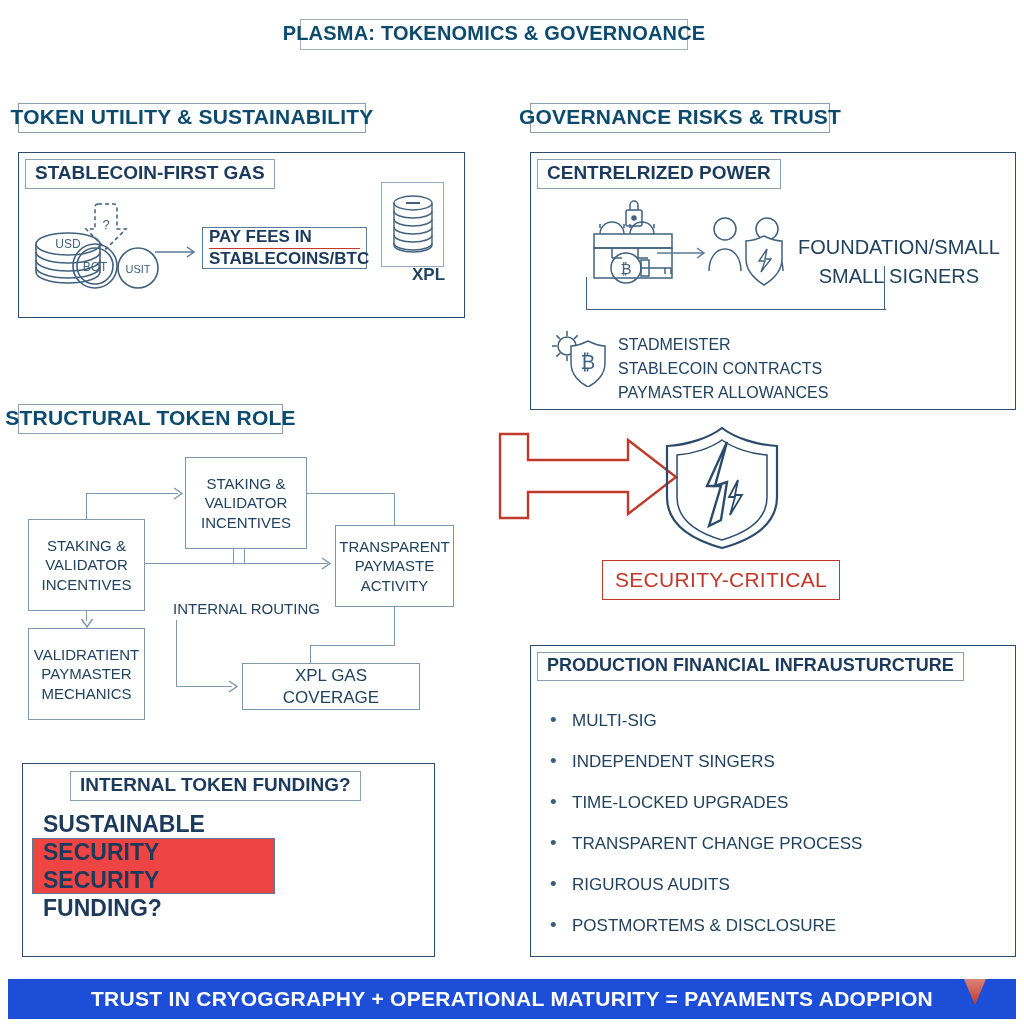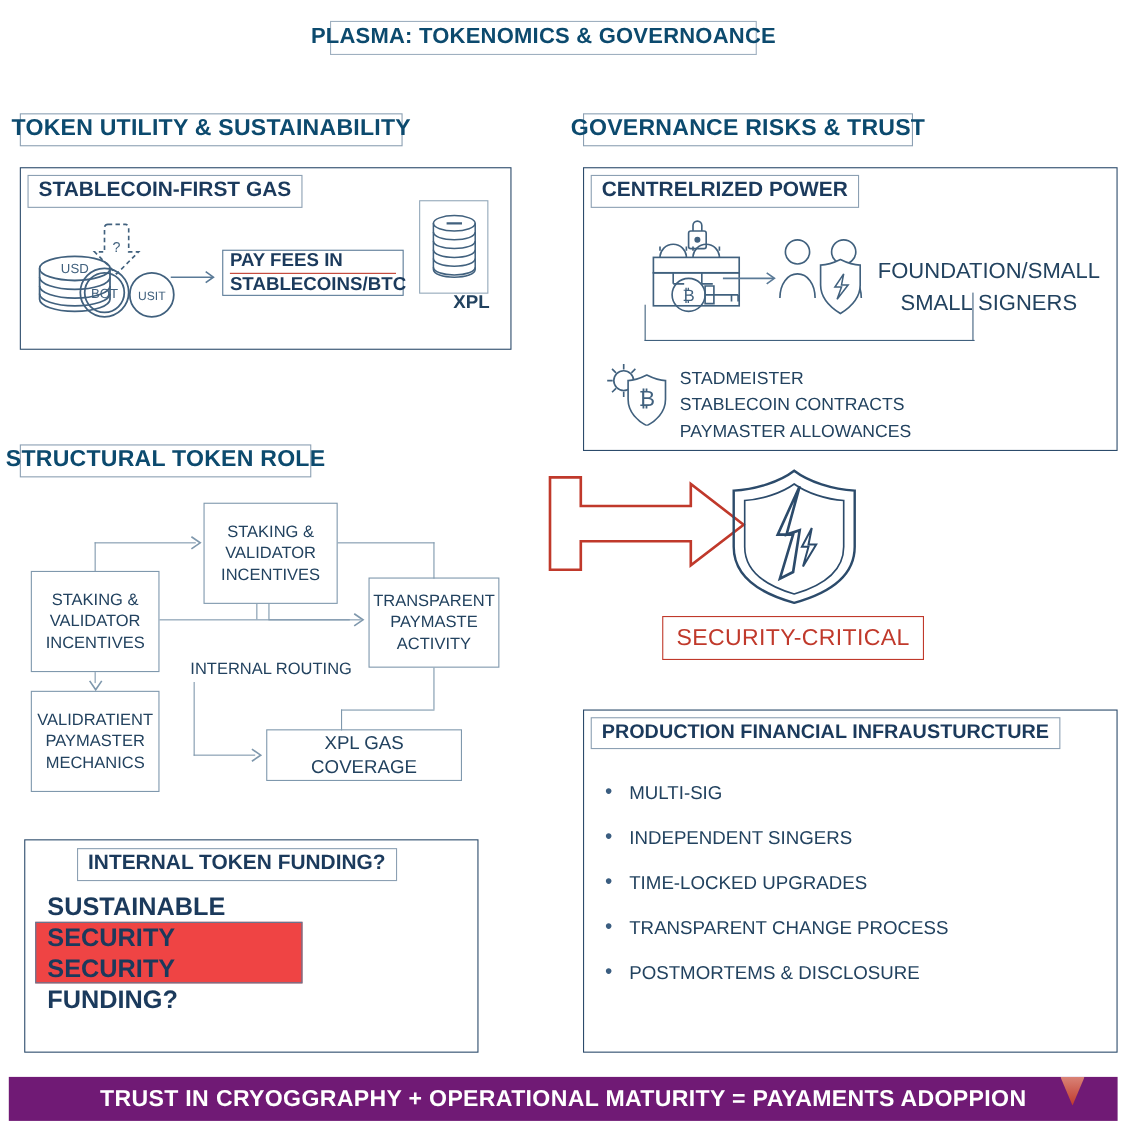--- a/index.html
+++ b/index.html
@@ -69,21 +69,21 @@
 
   
   .ln{position:absolute;background:#7f98ad;}
   .lnh{height:1.4px;}
   .lnv{width:1.4px;}
   .arrowhead{position:absolute;}
 
   
   #banner{
     position:absolute;left:8px;top:979px;width:1008px;height:40px;
-    background:#701a75;
+    background:#1d4ed8;
     display:flex;align-items:center;justify-content:center;
     color:#ffffff;font-weight:bold;font-size:21px;
     letter-spacing:.3px;
     box-sizing:border-box;
   }
   #banner-notch{
     position:absolute;right:38px;top:979px;
     width:22px;height:26px;
     background:linear-gradient(#d98377,#c0392b);
     clip-path:polygon(0 0,100% 0,50% 100%);
@@ -354,20 +354,21 @@
 
   <div class="panel" style="left:530px;top:645px;width:486px;height:312px;"></div>
   <div class="subhdr" style="left:537px;top:652px;font-size:18px;">PRODUCTION FINANCIAL INFRAUSTURCTURE</div>
 
   <div id="bullets">
     <ul>
       <li>MULTI-SIG</li>
       <li>INDEPENDENT SINGERS</li>
       <li>TIME-LOCKED UPGRADES</li>
       <li>TRANSPARENT CHANGE PROCESS</li>
+      <li>RIGUROUS AUDITS</li>
       <li>POSTMORTEMS &amp; DISCLOSURE</li>
     </ul>
   </div>
 
   <div id="banner">TRUST IN CRYOGGRAPHY + OPERATIONAL MATURITY = PAYAMENTS ADOPPION</div>
   <div id="banner-notch"></div>
 
 </div>
 
 </body></html>

